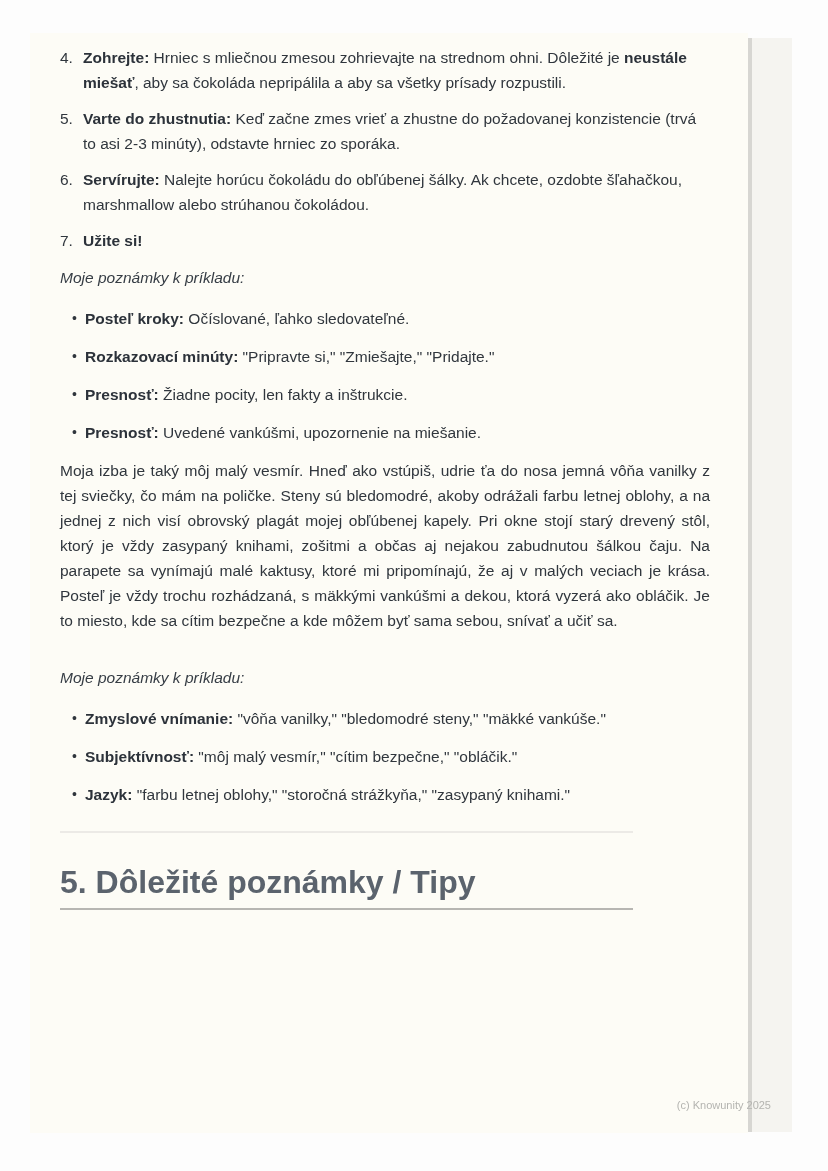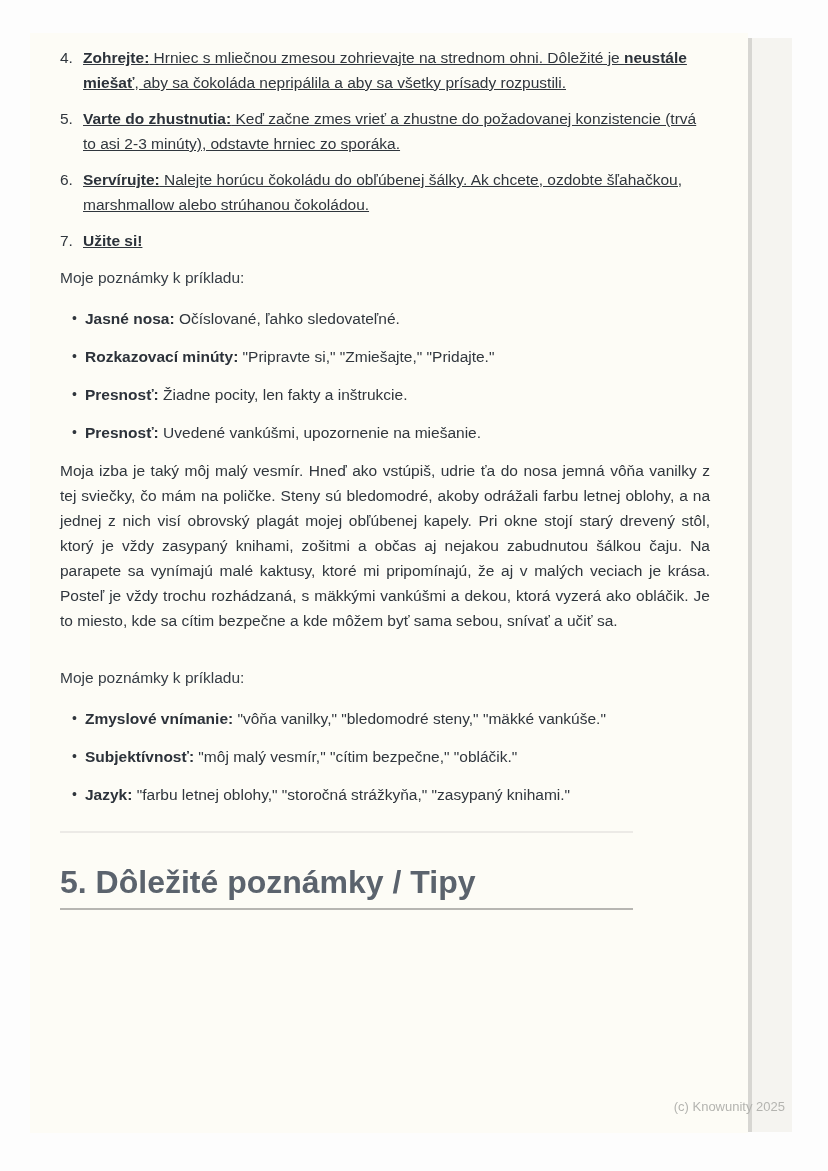--- a/index.html
+++ b/index.html
@@ -27,23 +27,23 @@
     background:#f5f4f0;
   }
   .content{
     padding:12px 38px 0 30px;
     font-size:15.5px;
     line-height:25px;
   }
   ol.steps{list-style:none;margin:0 0 12px 0;padding:0;}
   ol.steps li{display:flex;margin:0 0 11px 0;}
   ol.steps .num{flex:0 0 23px;}
-  ol.steps .step-text{flex:1;text-decoration:underline;}
+  ol.steps .step-text{flex:1;}
   b{font-weight:700;color:#2c323a;}
-  .notes{margin:3px 0 16px 0;color:#363d45;}
+  .notes{font-style:italic;margin:3px 0 16px 0;color:#363d45;}
   ul.bullets{list-style:none;margin:0 0 12px 0;padding:0 0 0 12px;}
   ul.bullets li{display:flex;margin:0 0 13px 0;}
   ul.bullets .marker{flex:0 0 13px;font-size:14px;}
   ul.bullets .b-text{flex:1;}
   h3.section{
     font-size:24px;line-height:32px;font-weight:700;
     color:#9ba2ac;margin:20px 0 12px 0;
   }
   .task{font-style:italic;margin:0 0 22px 0;color:#363d45;}
   .essay{
@@ -57,22 +57,22 @@
   h2.big{
     font-size:32px;line-height:34px;font-weight:700;
     color:#5b636d;margin:32px 0 0 0;
   }
   .big-underline{
     width:573px;height:0;
     border-top:2px solid #b7b6b2;
     margin-top:9px;
   }
   .watermark{
-    position:absolute;top:1099px;right:43px;
-    font-size:13px;color:#b4b4b0;
+    position:absolute;top:1099px;right:57px;
+    font-size:11px;color:#b4b4b0;
     z-index:5;white-space:nowrap;
   }
 </style>
 </head>
 <body>
 
 <div class="page">
   <div class="content">
 
     <ol class="steps">
@@ -92,21 +92,21 @@
         <span class="num">7.</span>
         <span class="step-text"><b>Užite si!</b></span>
       </li>
     </ol>
 
     <p class="notes">Moje poznámky k príkladu:</p>
 
     <ul class="bullets">
       <li>
         <span class="marker">•</span>
-        <span class="b-text"><b>Jasné nosa:</b><span> Očíslované, ľahko sledovateľné.</span></span>
+        <span class="b-text"><b>Posteľ kroky:</b><span> Očíslované, ľahko sledovateľné.</span></span>
       </li>
       <li>
         <span class="marker">•</span>
         <span class="b-text"><b>Rozkazovací minúty:</b><span> "Pripravte si," "Zmiešajte," "Pridajte."</span></span>
       </li>
       <li>
         <span class="marker">•</span>
         <span class="b-text"><b>Presnosť:</b><span> Žiadne pocity, len fakty a inštrukcie.</span></span>
       </li>
       <li>

